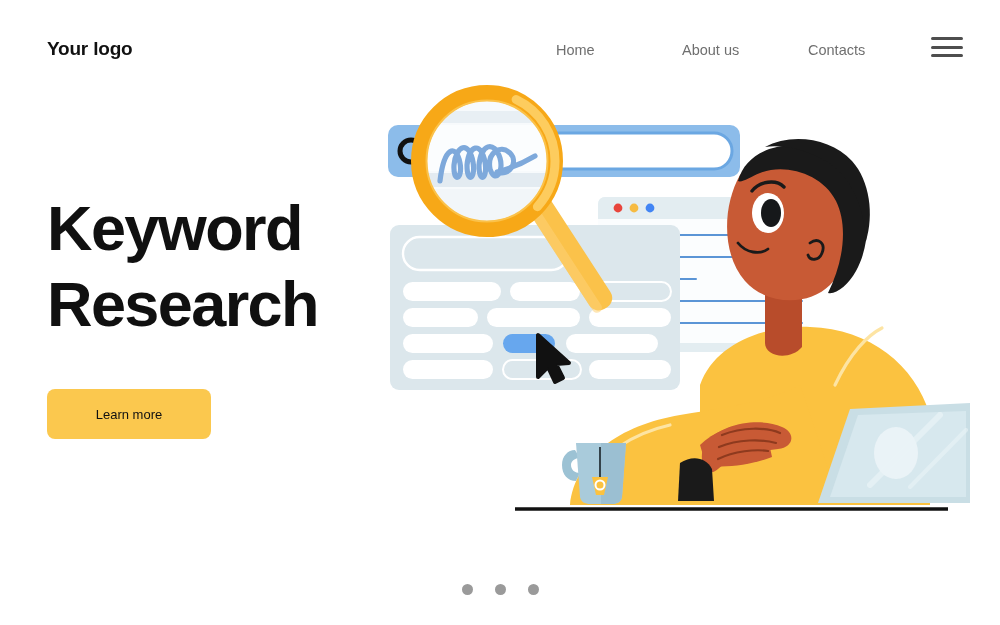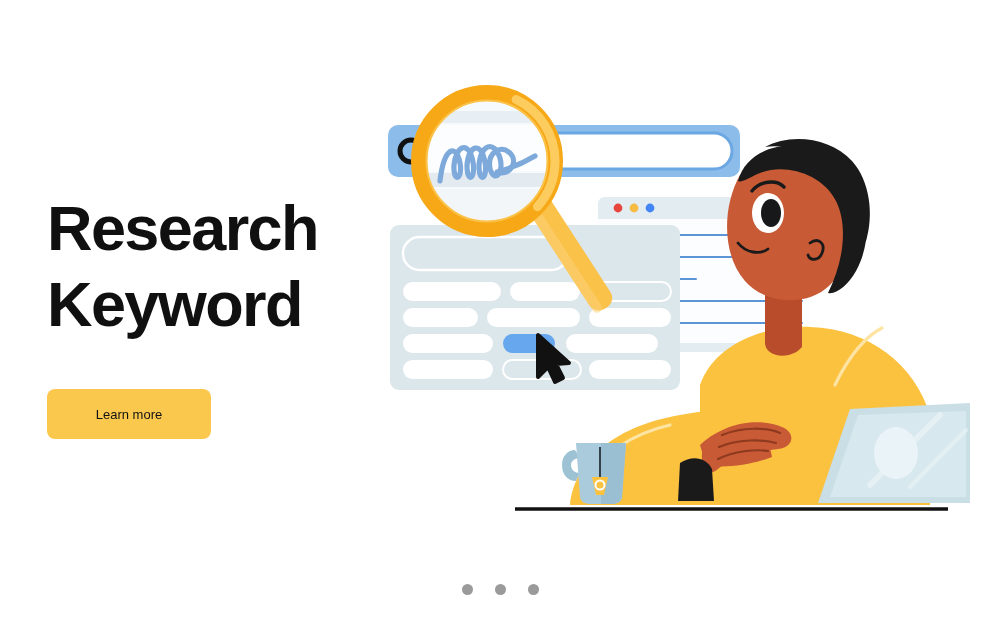--- a/index.html
+++ b/index.html
@@ -76,25 +76,40 @@
     position: absolute; left: 370px; top: 85px;
     width: 600px; height: 440px;
   }
   .illustration svg { display: block; }
 </style>
 </head>
 <body>
 
 <div class="page">
 
+  <div class="header">
+    <div class="logo">Your logo</div>
+
+    <nav class="nav">
+      <a class="nav-link n0">Home</a>
+      <a class="nav-link n1">About us</a>
+      <a class="nav-link n2">Contacts</a>
+    </nav>
+
+    <div class="hamburger">
+      <span></span>
+      <span></span>
+      <span></span>
+    </div>
+  </div>
 
   <div class="hero-copy">
     <h1 class="hero-title">
+      <div>Keyword</div>
       <div>Research</div>
-      <div>Keyword</div>
     </h1>
   </div>
   <button class="cta">Learn more</button>
 
   <div class="dots">
     <div class="dot d0"></div>
     <div class="dot d1"></div>
     <div class="dot d2"></div>
   </div>
 

